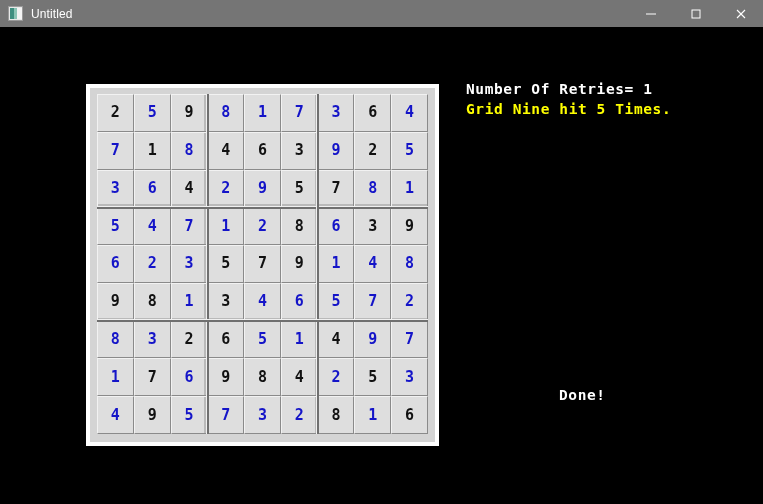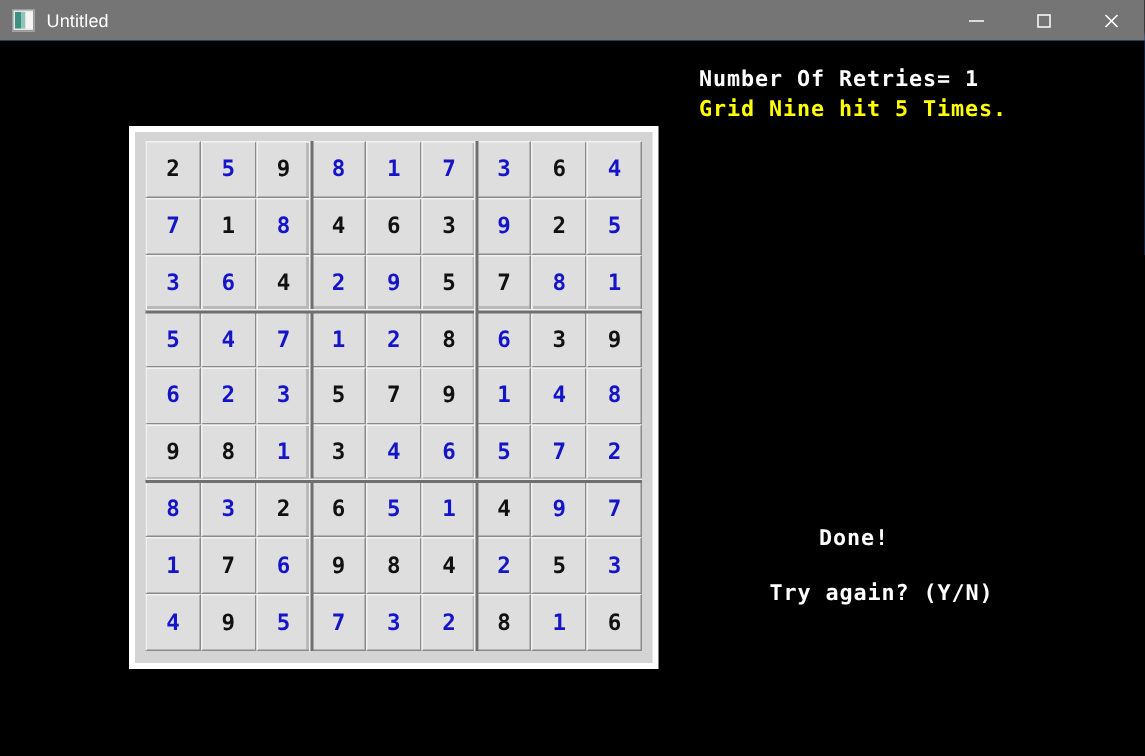--- a/index.html
+++ b/index.html
@@ -11,21 +11,21 @@
     width: 763px;
     height: 504px;
     overflow: hidden;
     font-family: "Liberation Sans", sans-serif;
   }
 
   #app-window {
     position: relative;
     width: 763px;
     height: 504px;
-    background: #3b82f6;
+    background: #14b8a6;
     border-radius: 24px;
   }
 
   
   #title-bar {
     position: absolute;
     left: 0; top: 0;
     width: 763px;
     height: 27px;
     background: #757575;
@@ -173,33 +173,34 @@
   #grid-wrap { position: relative; width: 100%; height: 100%; }
 
   
   .console-text {
     position: absolute;
     font-family: "DejaVu Sans Mono", "Liberation Mono", monospace;
     font-weight: bold;
     font-size: 14.5px;
     letter-spacing: 0.6px;
     white-space: pre;
+    margin-top: 36px;
   }
   #retries-line {
     left: 466px;
     top: 18px;
     color: #ffffff;
   }
   #grid-hit-line {
     left: 466px;
     top: 38px;
     color: #ffff00;
   }
   #done-line {
-    left: 546px;
+    left: 559px;
     top: 324px;
     color: #ffffff;
   }
   #try-again-line {
     left: 513px;
     top: 361px;
     color: #ffffff;
   }
 </style>
 </head>
@@ -329,16 +330,15 @@
             <div class="sep-h" style="top: 33.3333%; margin-top: -1.5px;"></div>
             <div class="sep-v" style="left: 66.6667%; margin-left: -1.5px;"></div>
             <div class="sep-h" style="top: 66.6667%; margin-top: -1.5px;"></div>
           </div>
       </div>
     </div>
 
     <div class="console-text" id="retries-line">Number Of Retries= 1</div>
     <div class="console-text" id="grid-hit-line">Grid Nine hit 5 Times.</div>
     <div class="console-text" id="done-line">Done!</div>
-    <div class="console-text" id="try-again-line">Try again? (Y/N)</div>
 
   </div>
 </div>
 
 </body></html>

